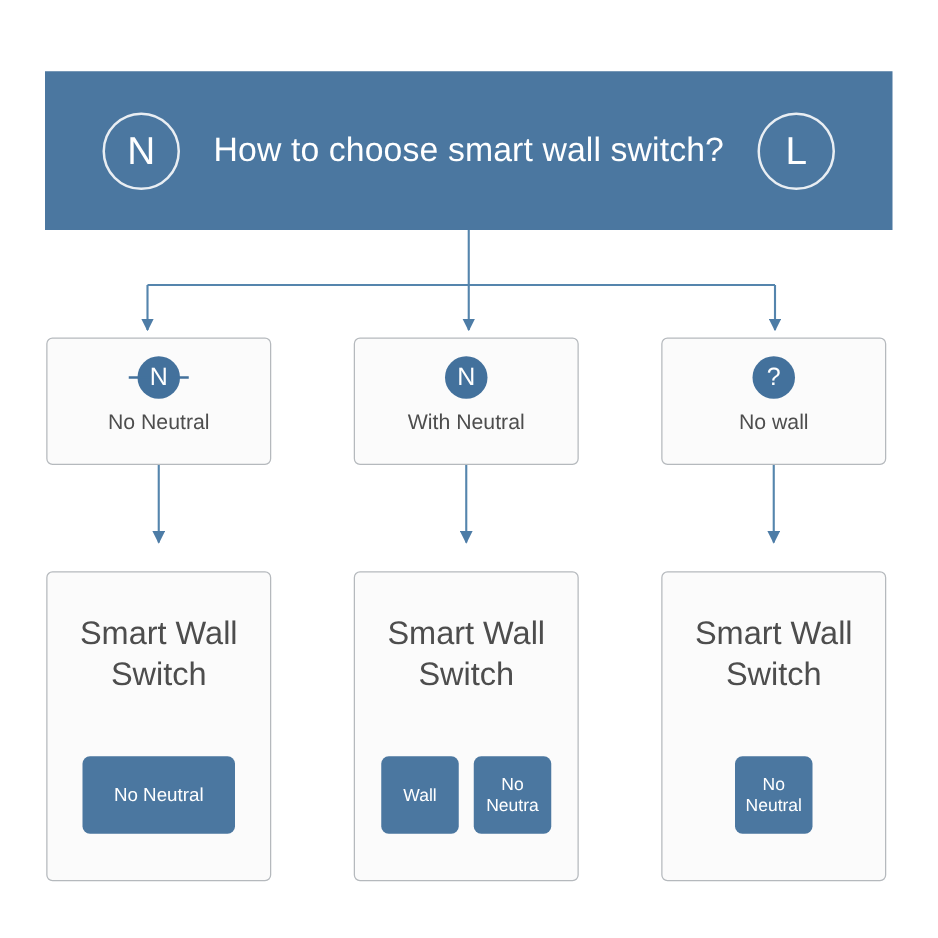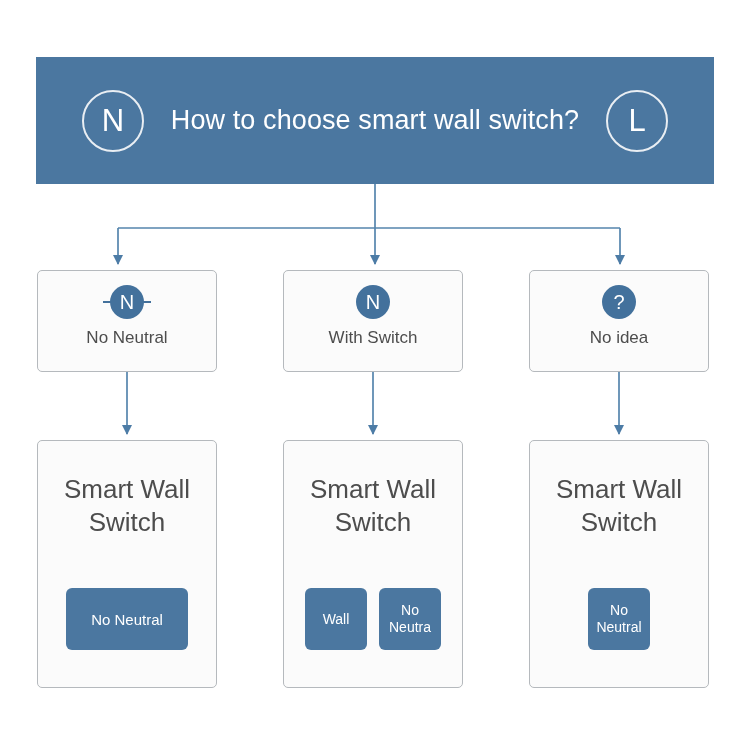--- a/index.html
+++ b/index.html
@@ -116,21 +116,21 @@
 
   .opt-label {
     margin-top: 9px;
     font-size: 17px;
     color: #4d4d4d;
   }
 
   
   .res-box {
     position: absolute;
-    top: 440px;
+    top: 457px;
     width: 180px;
     height: 248px;
     background: #fbfbfb;
     border: 1px solid #b5b9bd;
     border-radius: 5px;
     box-sizing: border-box;
     display: flex;
     flex-direction: column;
     align-items: center;
   }
@@ -219,28 +219,28 @@
     <div class="badge strike">
       <span class="glyph">N</span>
     </div>
     <div class="opt-label">No Neutral</div>
   </div>
 
   <div class="opt-box col2">
     <div class="badge">
       <span class="glyph">N</span>
     </div>
-    <div class="opt-label">With Switch</div>
+    <div class="opt-label">With Neutral</div>
   </div>
 
   <div class="opt-box col3">
     <div class="badge">
       <span class="glyph">?</span>
     </div>
-    <div class="opt-label">No idea</div>
+    <div class="opt-label">No wall</div>
   </div>
 
   <div class="res-box col1">
     <div class="res-title">Smart Wall
 Switch</div>
     <div class="btn-row">
       <div class="sw-btn wide">No Neutral</div>
     </div>
   </div>
 

